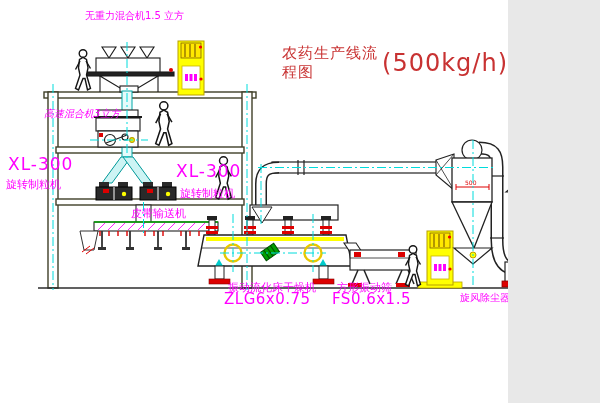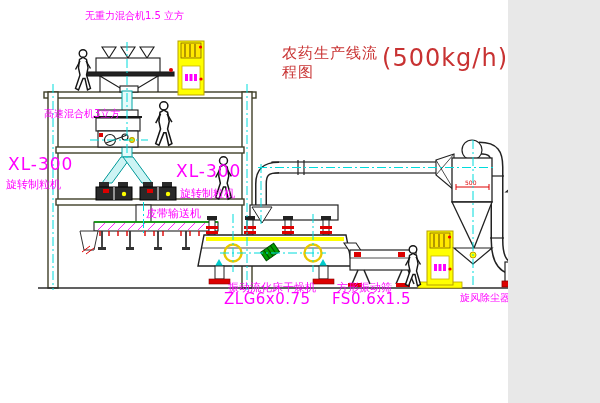--- a/index.html
+++ b/index.html
@@ -4,21 +4,21 @@
 <style>
   html,body{margin:0;padding:0;background:#e8e8e8;}
   #screen{position:relative;width:508px;height:403px;background:#ffffff;overflow:hidden;
           font-family:"DejaVu Sans",sans-serif;}
   #linework{position:absolute;left:0;top:0;}
   .lbl{position:absolute;color:#ff00ff;white-space:nowrap;line-height:1;z-index:5;}
   .lbl-sm{font-size:11px;}
   .lbl-md{font-size:10px;}
   .lbl-model{font-size:17px;letter-spacing:1px;}
   .lbl-model2{font-size:15px;letter-spacing:0.5px;}
-  .title-row{position:absolute;left:282px;top:44px;display:flex;align-items:flex-start;
+  .title-row{position:absolute;left:282px;top:44px;display:flex;align-items:center;
              color:#c83232;z-index:5;}
   .title-cn{font-size:15px;letter-spacing:1px;}
   .title-cap{font-size:24px;font-weight:400;letter-spacing:1px;}
 </style>
 </head>
 <body>
 
 <div id="screen">
 
 <svg id="linework" width="600" height="403" viewBox="0 0 600 403" stroke-linecap="butt" stroke-linejoin="miter">
@@ -301,29 +301,29 @@
   </g>
 </svg>
 
   <div class="lbl lbl-md" style="left:85px;top:11px;">无重力混合机1.5 立方</div>
 
   <div class="title-row">
     <span class="title-cn">农药生产线流程图</span>
     <span class="title-cap">(500kg/h)</span>
   </div>
 
-  <div class="lbl lbl-md" style="left:44px;top:109px;">高速混合机3立方</div>
+  <div class="lbl lbl-md" style="left:44px;top:109px;font-style:italic;">高速混合机3立方</div>
 
   <div class="lbl lbl-model" style="left:8px;top:156px;">XL-300</div>
   <div class="lbl lbl-sm" style="left:6px;top:179px;">旋转制粒机</div>
 
   <div class="lbl lbl-model" style="left:176px;top:163px;">XL-300</div>
   <div class="lbl lbl-sm" style="left:180px;top:188px;">旋转制粒机</div>
 
-  <div class="lbl lbl-sm" style="left:146px;top:208px;">皮带输送机</div>
+  <div class="lbl lbl-sm" style="left:131px;top:208px;">皮带输送机</div>
 
   <div class="lbl lbl-sm" style="left:228px;top:282px;">振动流化床干燥机</div>
   <div class="lbl lbl-model2" style="left:224px;top:292px;">ZLG6x0.75</div>
 
   <div class="lbl lbl-sm" style="left:337px;top:282px;">方形振动筛</div>
   <div class="lbl lbl-model2" style="left:332px;top:292px;">FS0.6x1.5</div>
 
   <div class="lbl lbl-md" style="left:431px;top:293px;margin-left:29px;">旋风除尘器</div>
 
   <div class="lbl lbl-md" style="left:513px;top:295px;margin-top:36px;">引风机</div>

